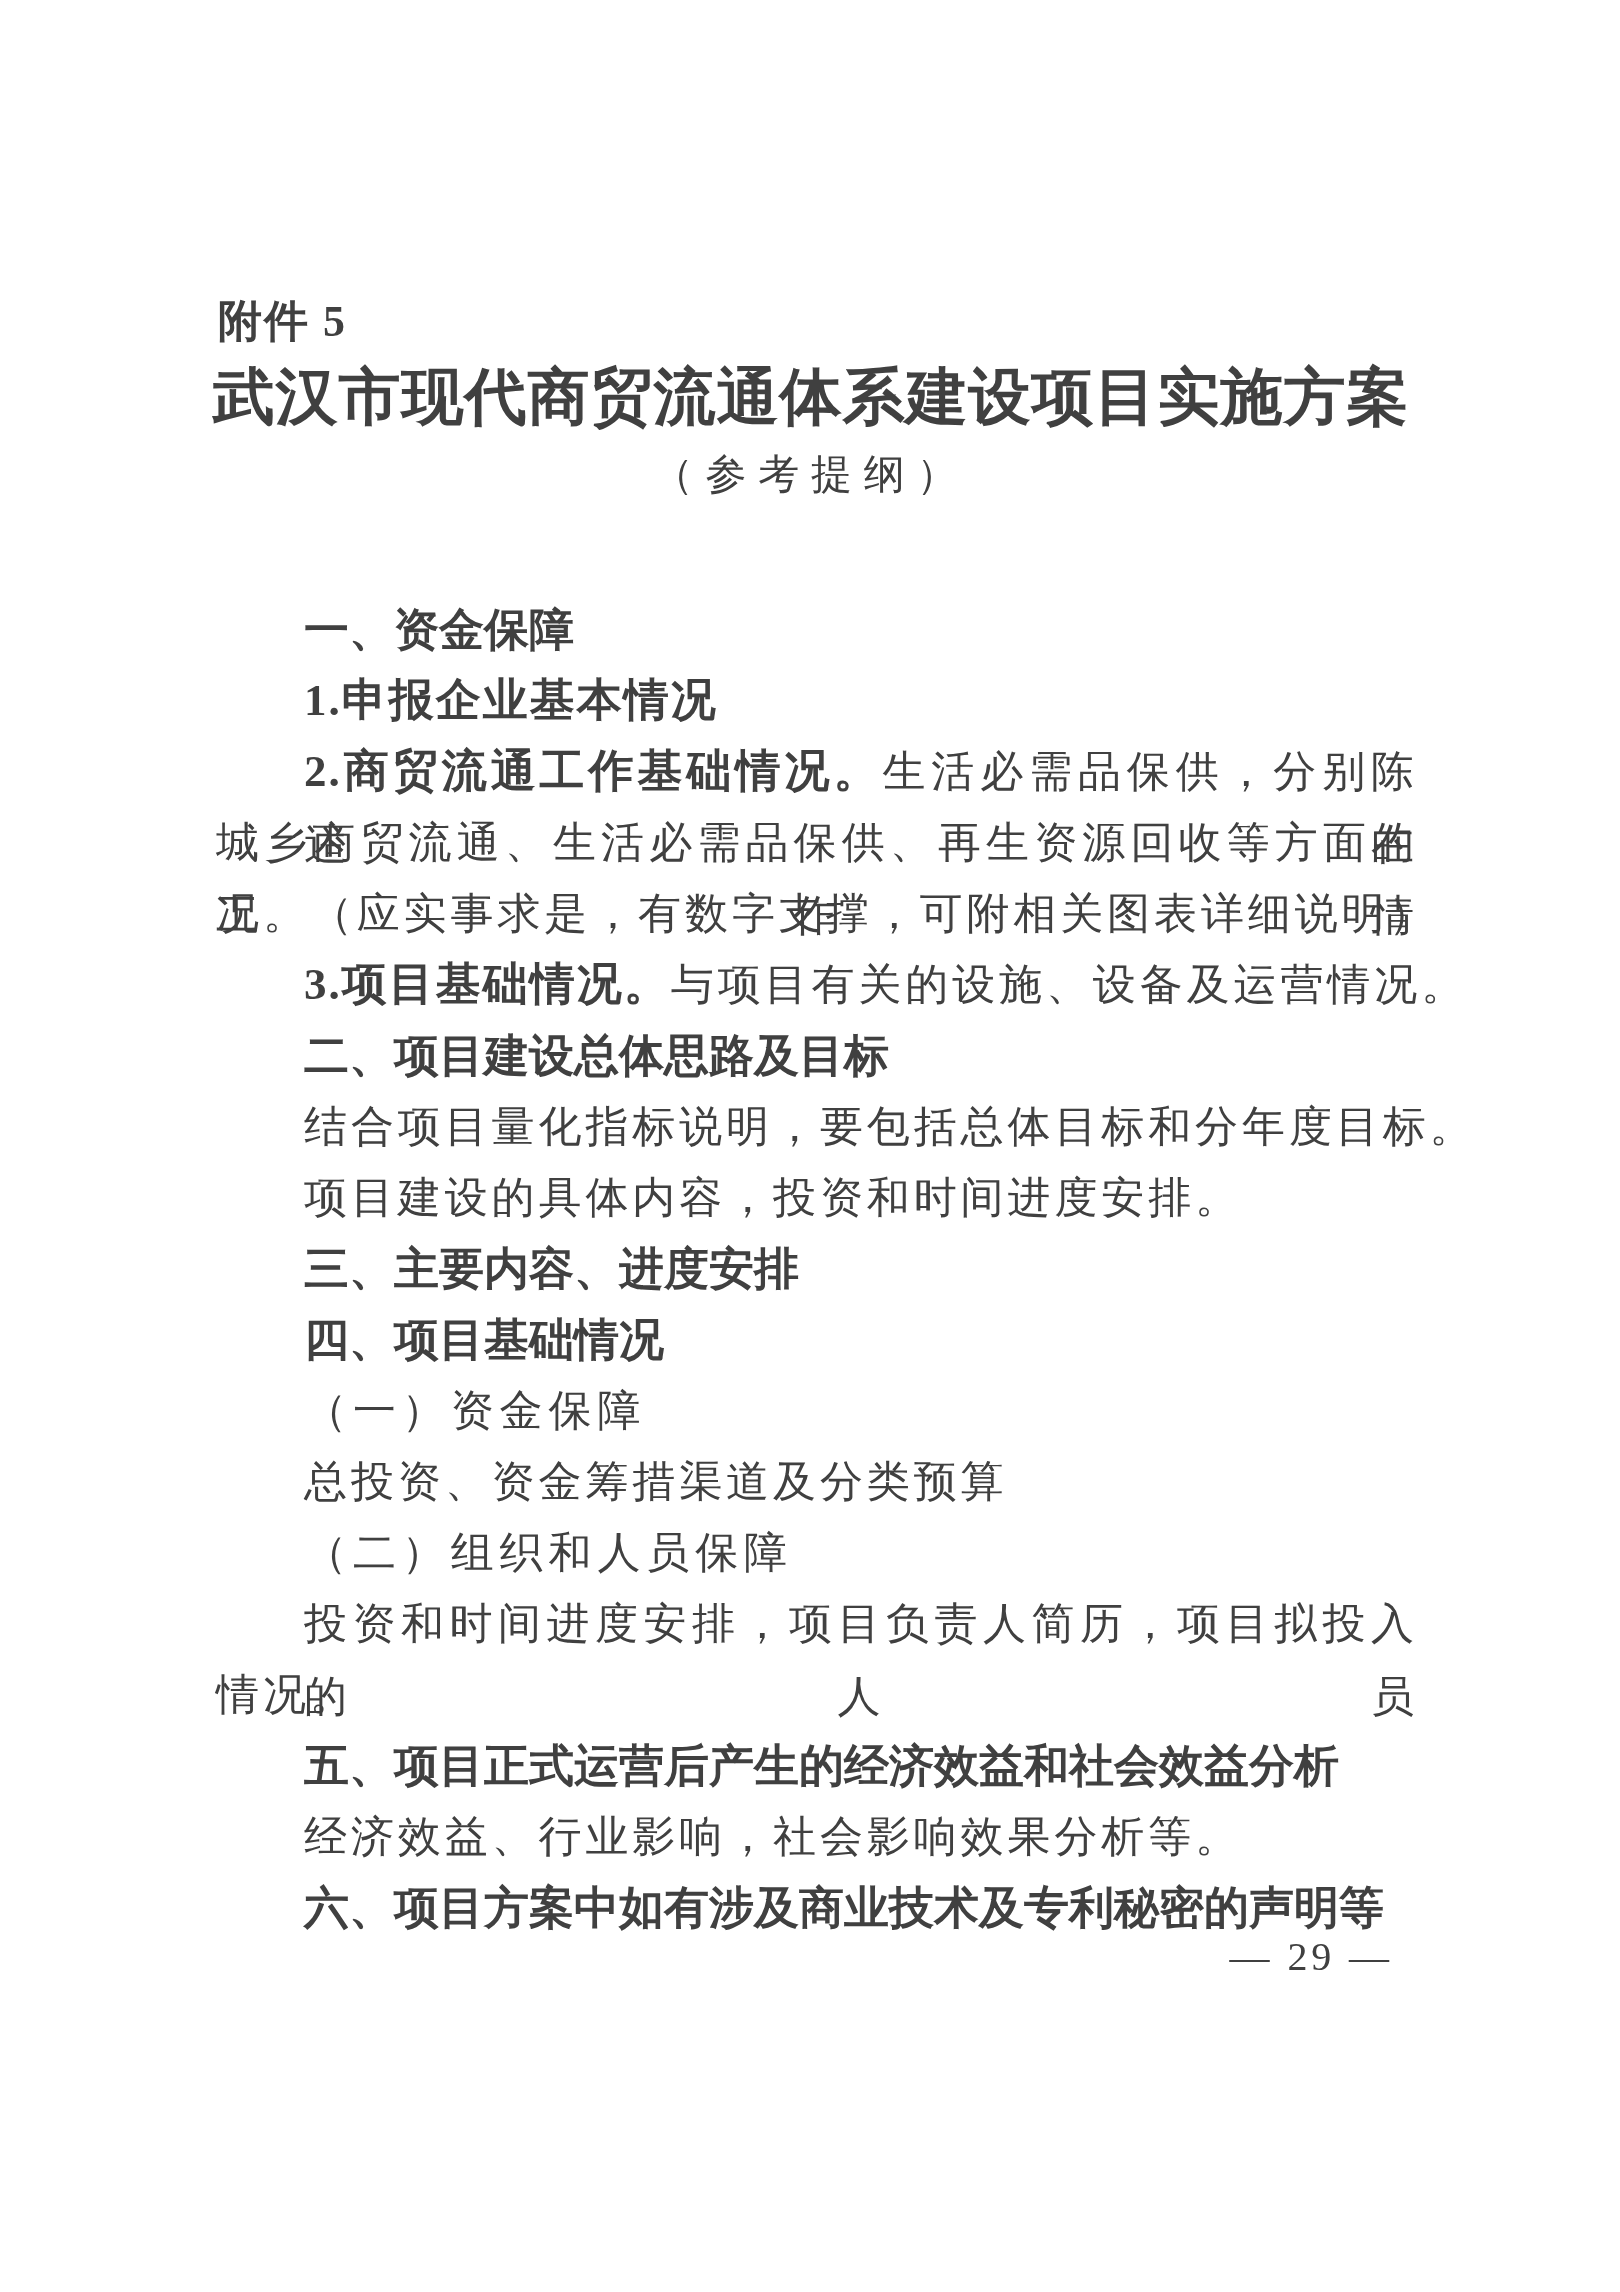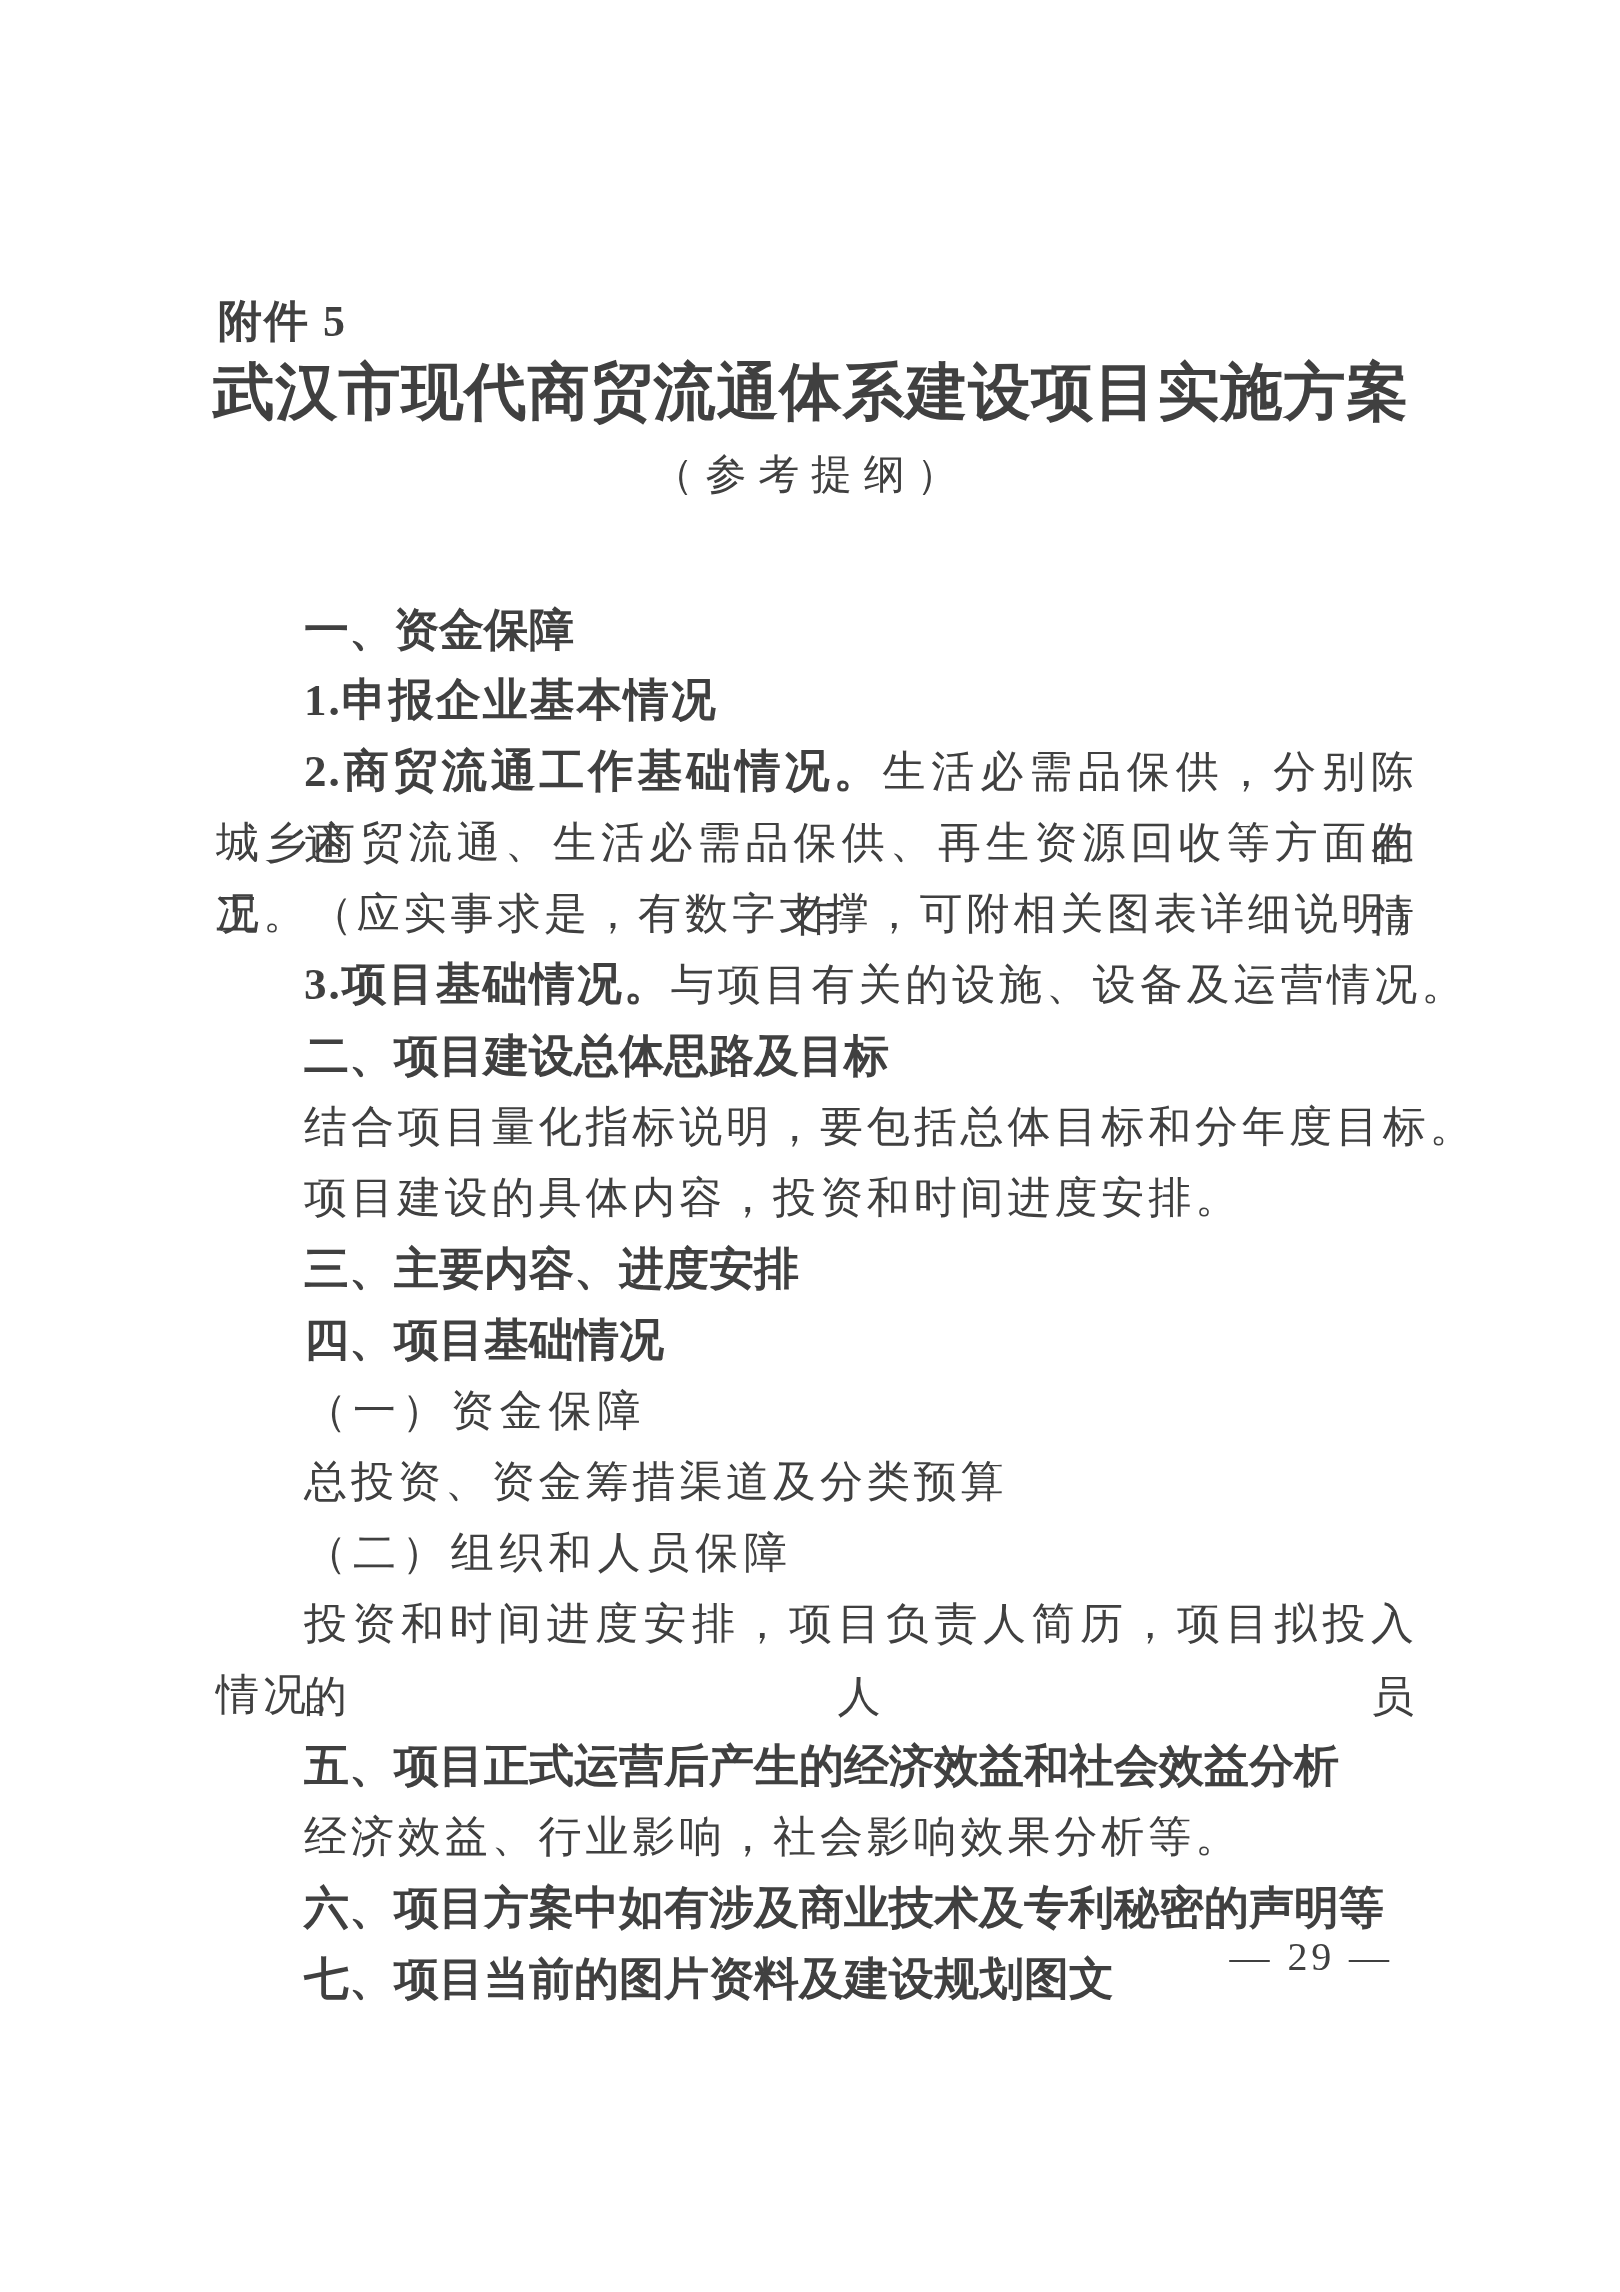--- a/index.html
+++ b/index.html
@@ -26,21 +26,21 @@
   .doc-title {
     position: absolute;
     left: 210px;
     top: 359px;
     width: 1202px;
     text-align: center;
     font-size: 62px;
     line-height: 76px;
     font-weight: 700;
     letter-spacing: 1px;
-    font-family: Liberation Mono, monospace;
+    font-family: Liberation Sans, sans-serif;
     white-space: nowrap;
   }
   .doc-subtitle {
     position: absolute;
     left: 210px;
     top: 447px;
     width: 1202px;
     text-align: center;
     font-size: 41px;
     line-height: 55px;
@@ -124,18 +124,17 @@
       <div class="line indent"><span class="seg hei">三、主要内容、进度安排</span></div>
       <div class="line indent"><span class="seg hei">四、项目基础情况</span></div>
       <div class="line indent"><span class="seg kai">（一）资金保障</span></div>
       <div class="line indent"><span class="seg fs">总投资、资金筹措渠道及分类预算</span></div>
       <div class="line indent"><span class="seg kai">（二）组织和人员保障</span></div>
       <div class="line indent justify"><span class="seg fs">投资和时间进度安排，项目负责人简历，项目拟投入的人员</span></div>
       <div class="line"><span class="seg fs">情况。</span></div>
       <div class="line indent"><span class="seg hei">五、项目正式运营后产生的经济效益和社会效益分析</span></div>
       <div class="line indent"><span class="seg fs">经济效益、行业影响，社会影响效果分析等。</span></div>
       <div class="line indent"><span class="seg hei">六、项目方案中如有涉及商业技术及专利秘密的声明等</span></div>
-      <div class="line indent"><span class="seg hei">七、项目当前的图片资料及建设规划图文</span></div>
     </div>
 
   <div class="page-number">— 29 —</div>
 </div>
 
 
 </body></html>

